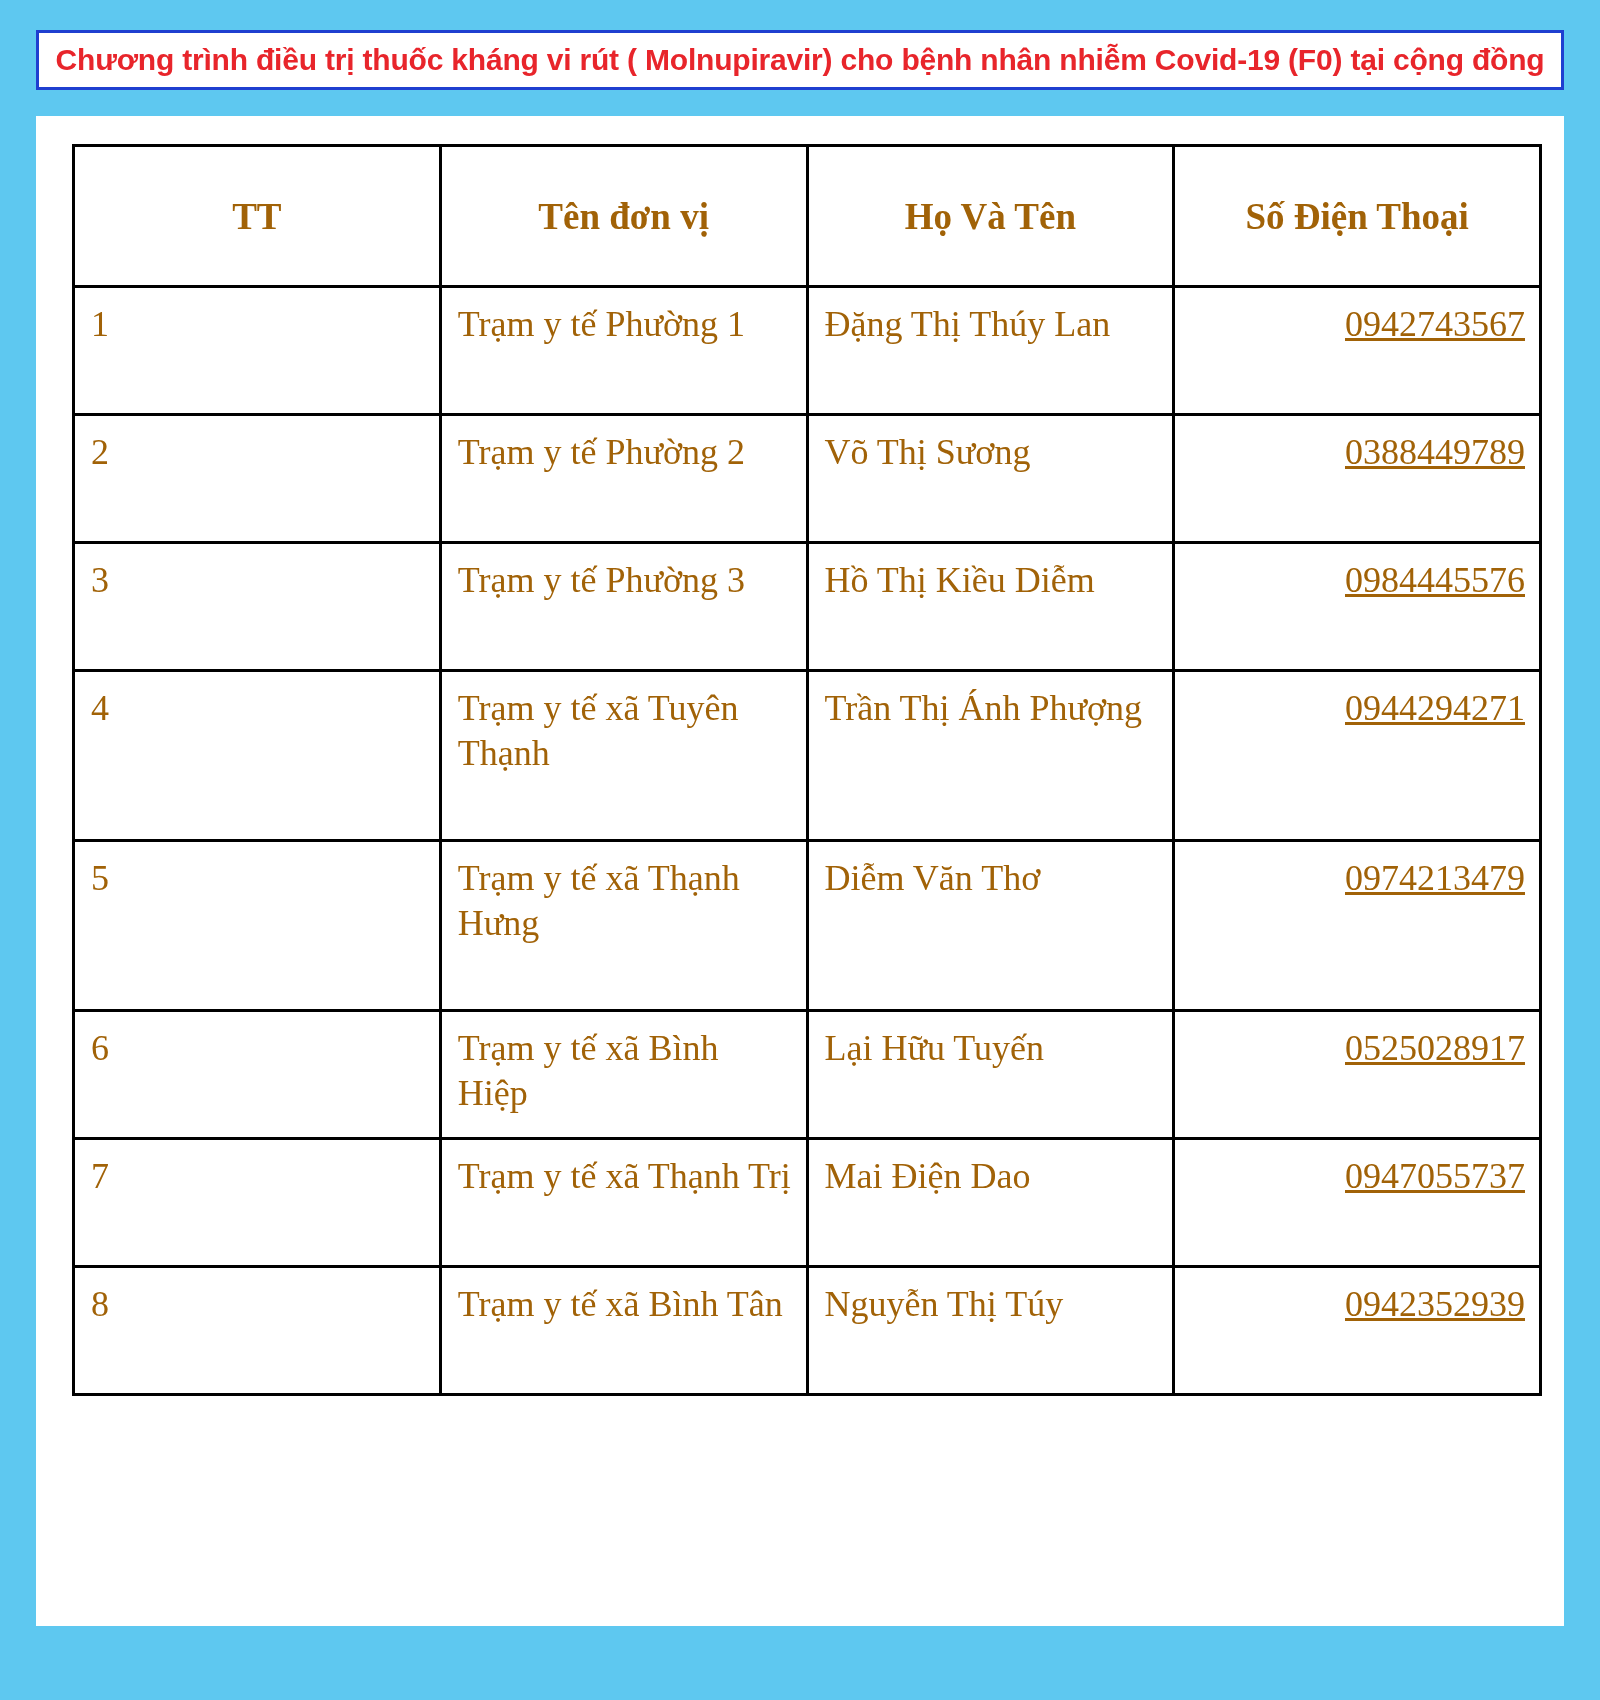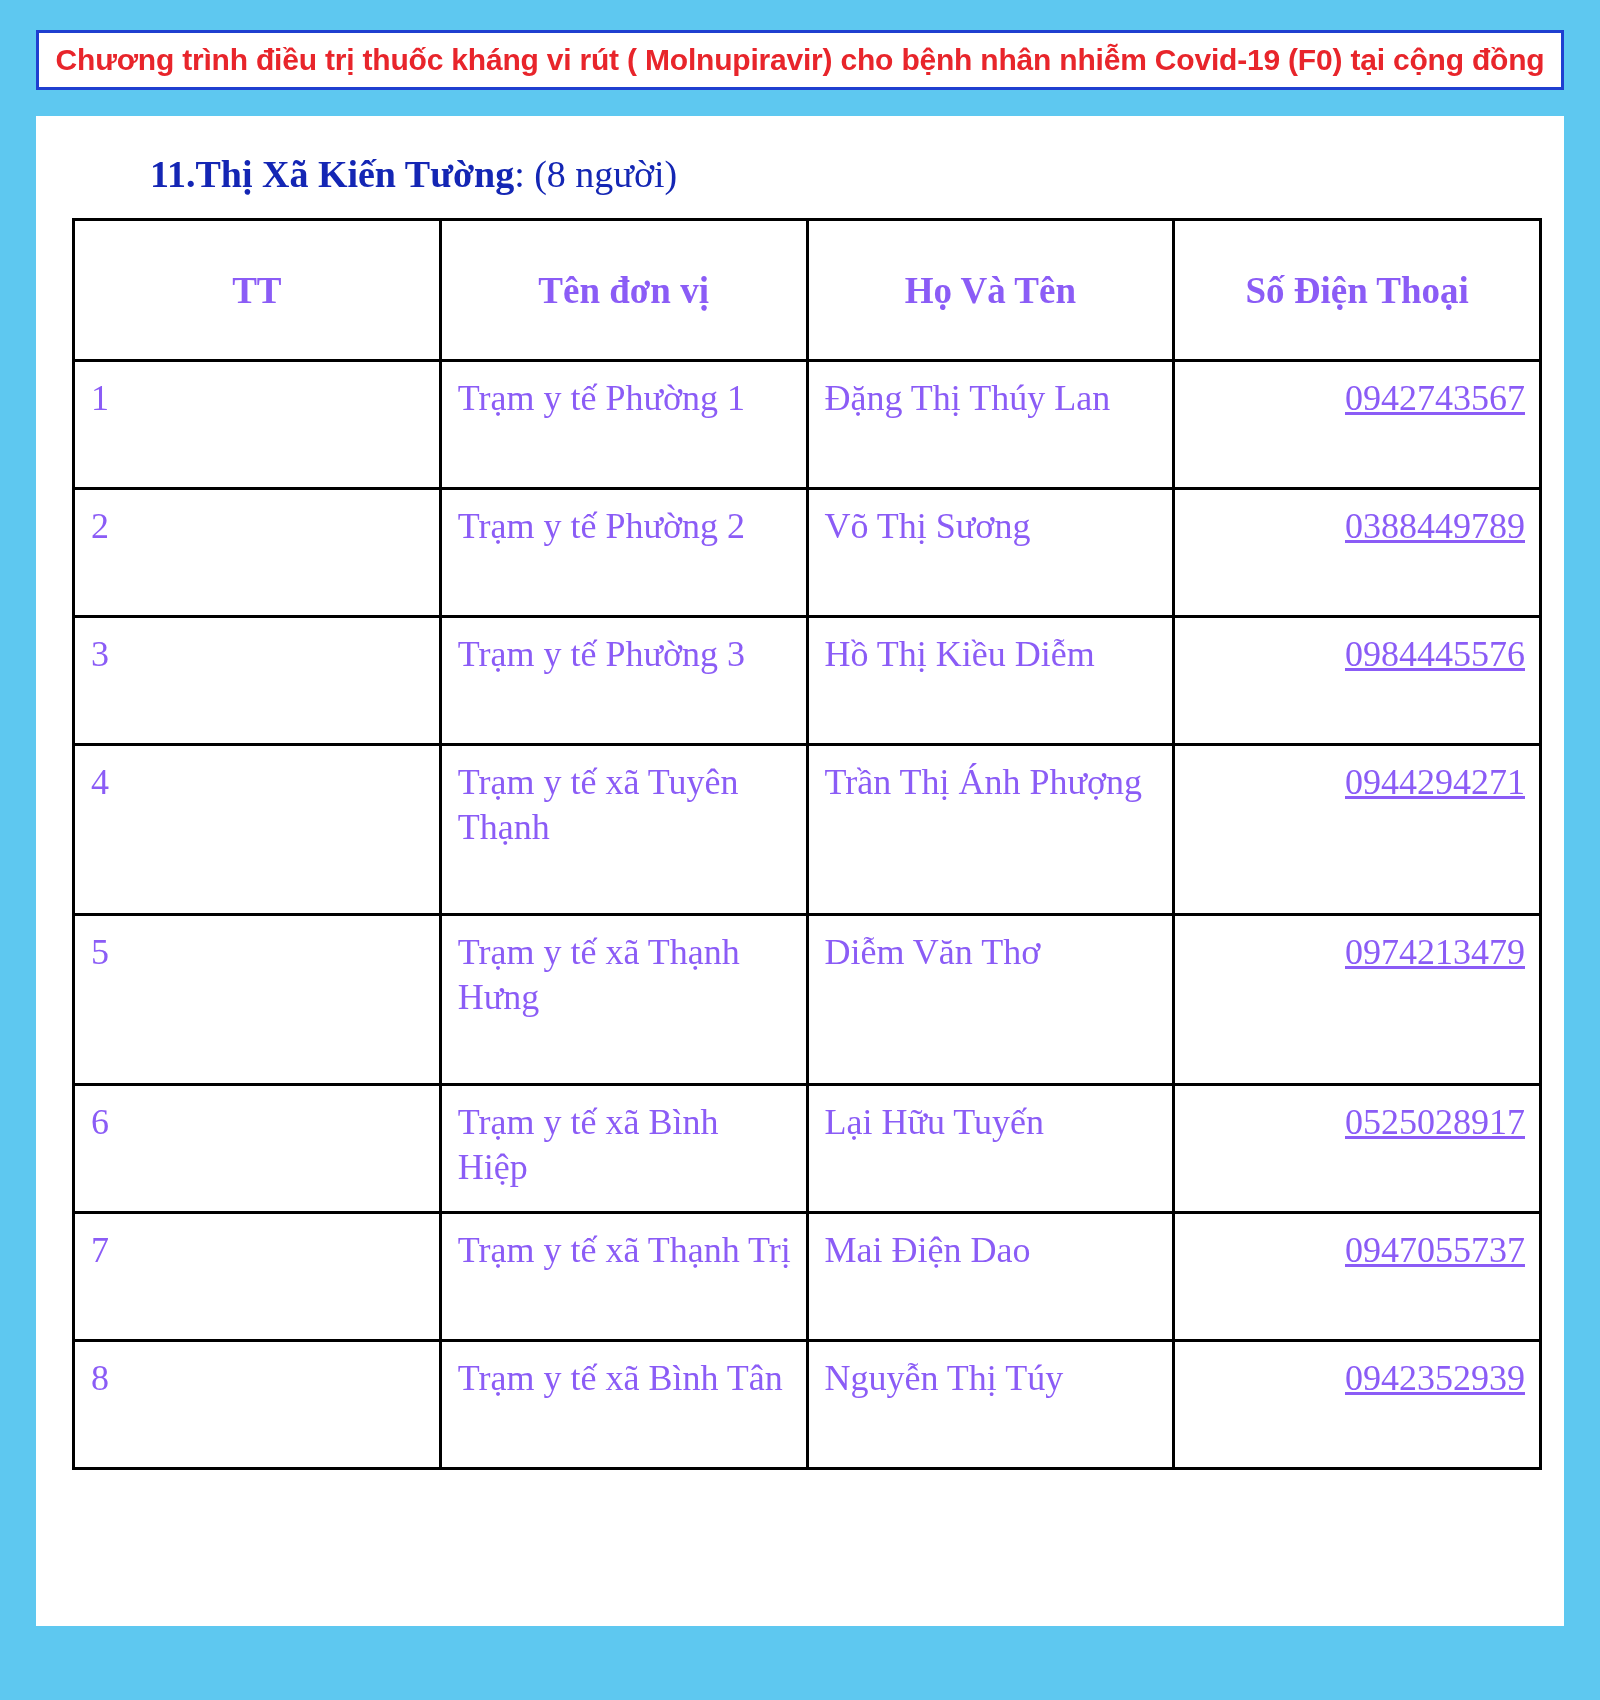--- a/index.html
+++ b/index.html
@@ -56,21 +56,21 @@
   .section-title .count {
     font-weight: normal;
   }
   table.main {
     border-collapse: collapse;
     width: 1470px;
     table-layout: fixed;
   }
   table.main td, table.main th {
     border: 3px solid #000000;
-    color: #8b5cf6;
+    color: #a16207;
     vertical-align: top;
     padding: 14px 14px 14px 16px;
   }
   table.main thead th {
     text-align: center;
     font-size: 37px;
     font-weight: bold;
     height: 118px;
     vertical-align: middle;
     padding: 10px;
@@ -104,23 +104,20 @@
 <body>
 
 <div class="page">
 
   <div class="banner">
     <div class="banner-text">Chương trình điều trị thuốc kháng vi rút ( Molnupiravir) cho bệnh nhân nhiễm Covid-19 (F0) tại cộng đồng</div>
   </div>
 
   <div class="sheet">
 
-    <div class="section-title">
-      <span class="bold">11.Thị Xã Kiến Tường</span><span class="count">: (8 người)</span>
-    </div>
 
     <table class="main">
       <thead>
         <tr>
           <th class="c-tt">TT</th>
           <th class="c-unit">Tên đơn vị</th>
           <th class="c-name">Họ Và Tên</th>
           <th class="c-phone">Số Điện Thoại</th>
         </tr>
       </thead>

